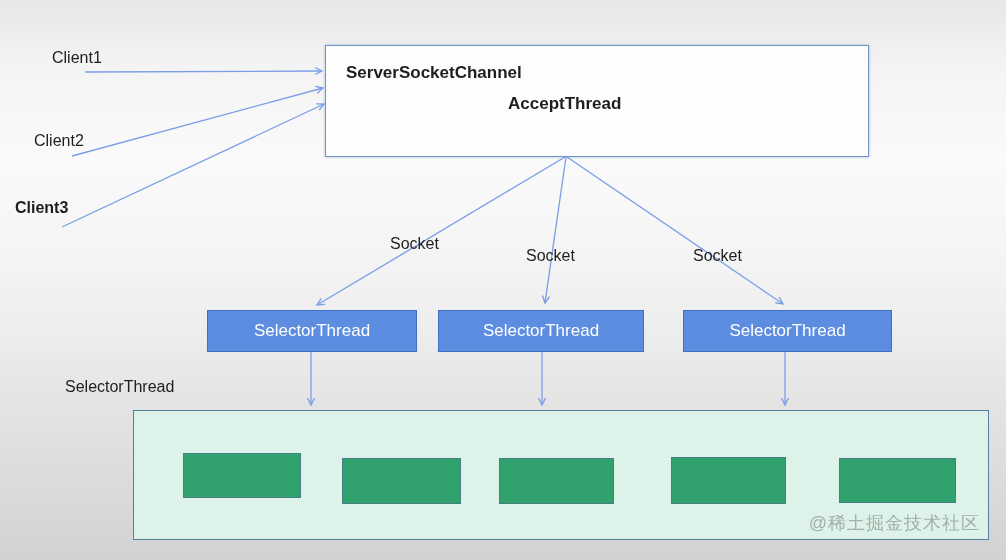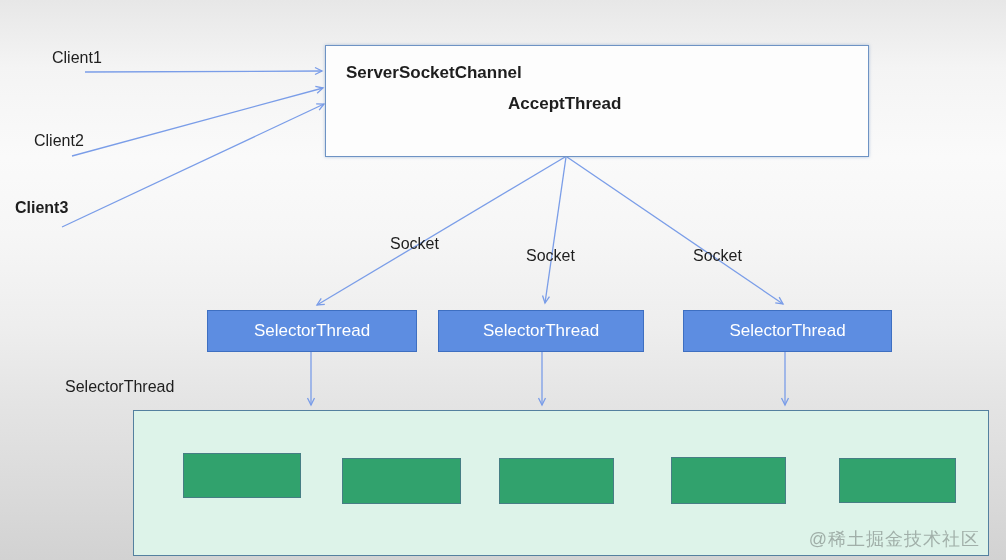--- a/index.html
+++ b/index.html
@@ -67,21 +67,21 @@
   #selector2 { left: 438px; width: 206px; }
   #selector3 { left: 683px; width: 209px; }
 
   .pool-label {
     left: 65px; top: 378px;
     font-size: 16px;
     color: #1e1e1e;
   }
   .pool-box {
     left: 133px; top: 410px;
-    width: 856px; height: 146px;
+    width: 856px; height: 130px;
     background: #ddf3e9;
     border: 1px solid #54809f;
   }
   .worker {
     position: absolute;
     background: #31a26d;
     border: 1px solid #467e84;
   }
   #worker1 { left:  49px; top: 42px; width: 118px; height: 45px; }
   #worker2 { left: 208px; top: 47px; width: 119px; height: 46px; }

